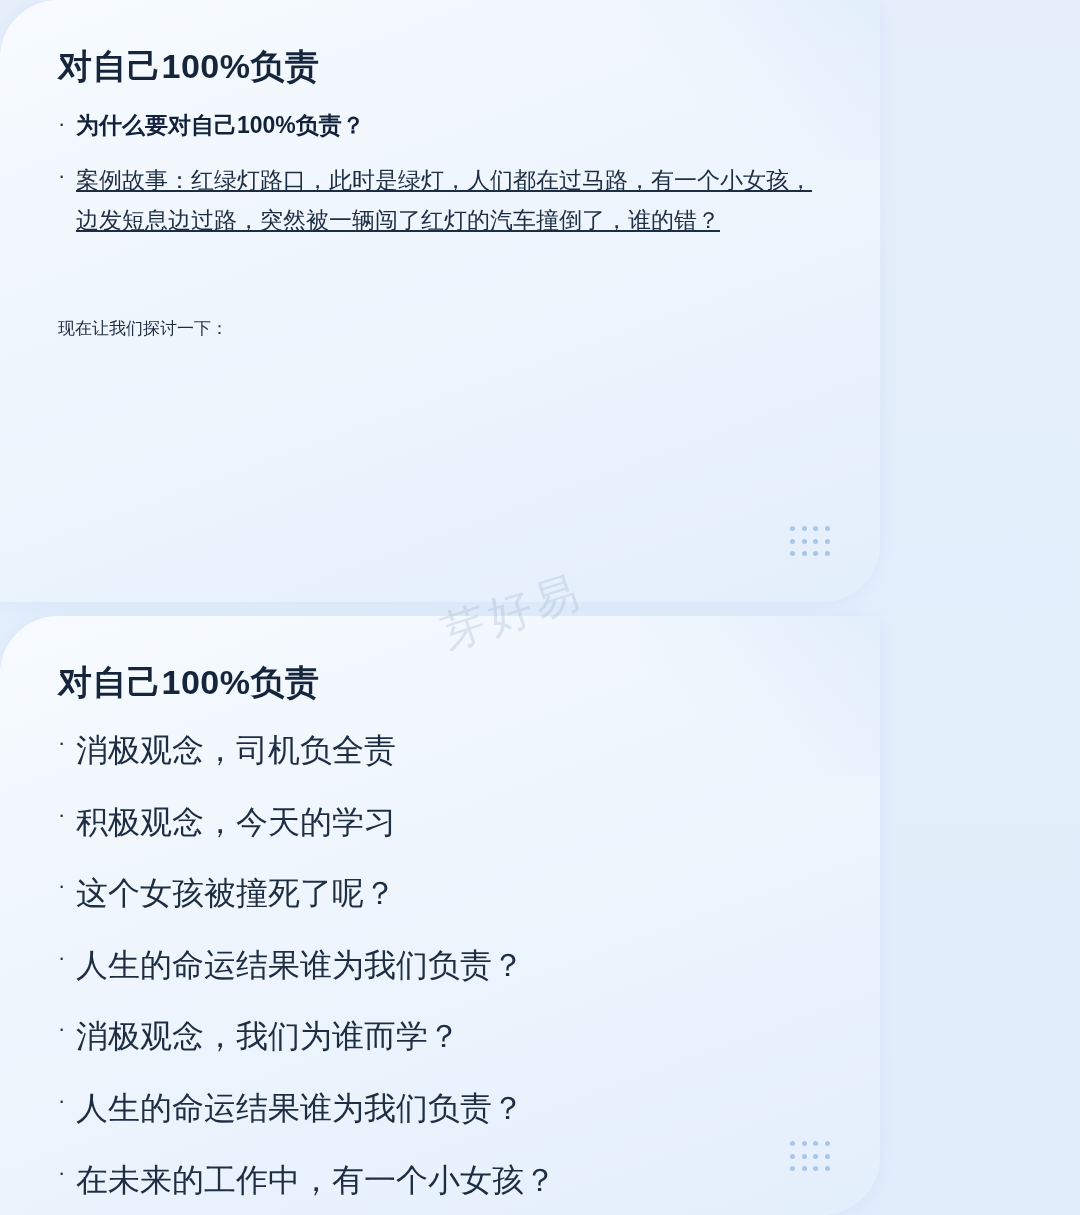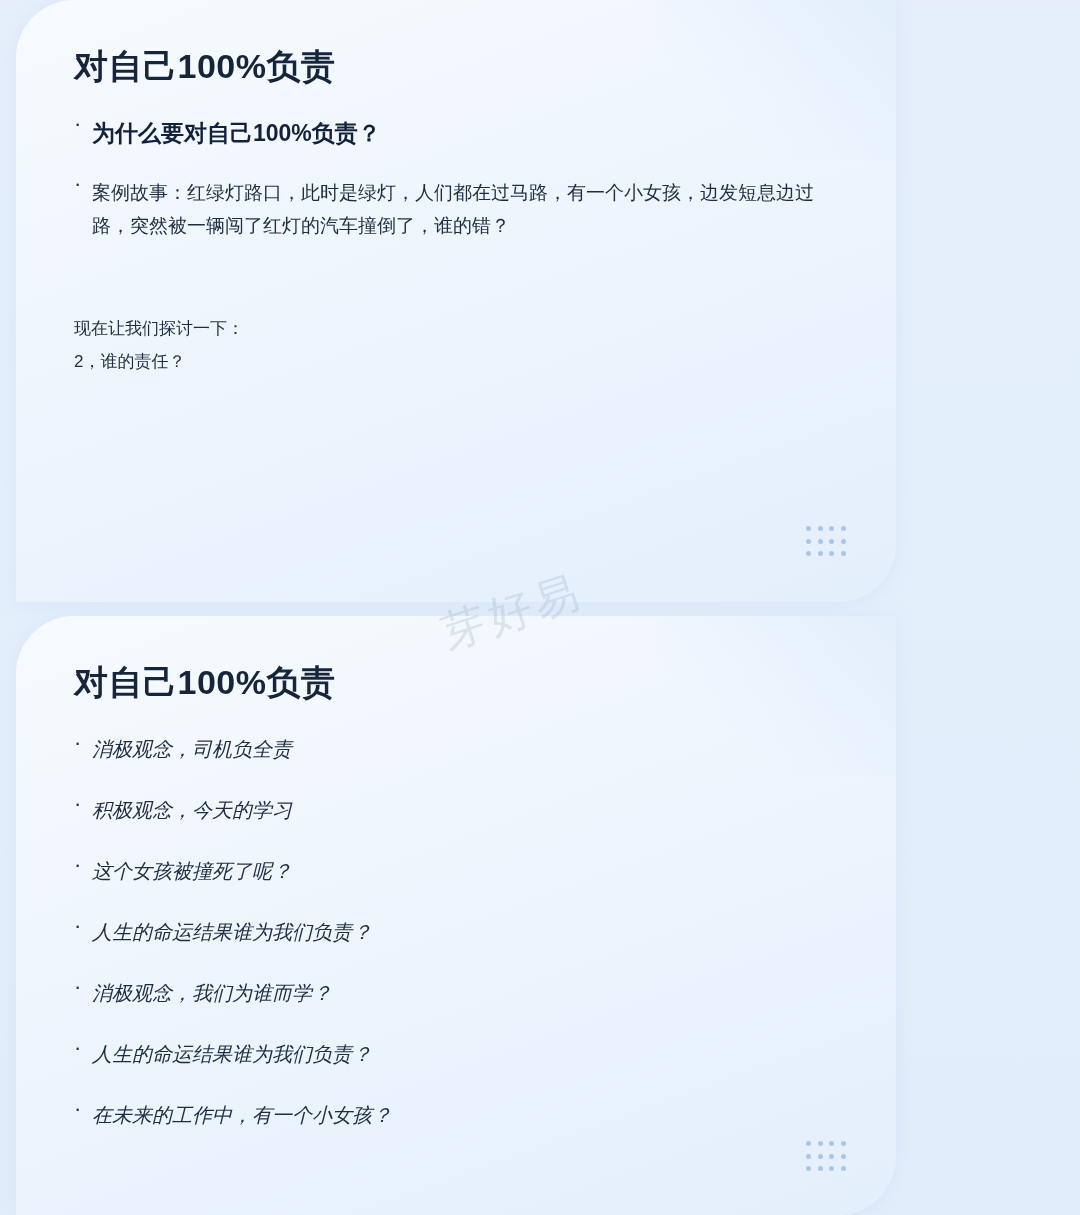--- a/index.html
+++ b/index.html
@@ -15,21 +15,21 @@
   }
   .page {
     position: relative;
     width: 1080px;
     height: 1215px;
     background: linear-gradient(180deg, #e6eefb 0%, #e4effc 40%, #e2edfb 100%);
   }
 
   .slide {
     position: absolute;
-    left: 16px;
+    left: 0;
     width: 880px;
     background: linear-gradient(160deg, #f7fbff 0%, #eef5fd 45%, #e4effc 100%);
     border-top-left-radius: 58px;
     border-bottom-right-radius: 58px;
     overflow: hidden;
     box-shadow: 0 2px 18px rgba(120, 160, 210, 0.10);
   }
   .slide-1 {
     top: 0;
     height: 602px;
@@ -79,54 +79,53 @@
     flex: 0 0 auto;
     width: 18px;
     font-size: 22px;
     line-height: 1.45;
     color: #1b2b40;
     text-align: left;
   }
   .bullet-text {
     flex: 1 1 auto;
     line-height: 1.55;
-    margin-top: 8px;
   }
 
   .s1-b1 .bullet-text {
     font-size: 23px;
     font-weight: bold;
     color: #12223a;
   }
   .s1-b2 { margin-top: 16px; }
   .s1-b2 .bullet-text {
-    font-size: 19px;
+    font-size: 23px;
     color: #1d2d42;
     line-height: 1.75;
     text-indent: 0;
+    text-decoration: underline;
   }
 
   .para-block {
     position: absolute;
     left: 58px;
     right: 60px;
     top: 312px;
     color: #1d2d42;
     font-size: 17px;
     line-height: 1.95;
   }
   .para-line { white-space: pre; }
 
   .slide-2 .bullet {
     margin-bottom: 22px;
   }
   .slide-2 .bullet-text {
-    font-size: 20px;
+    font-size: 32px;
     color: #1d2d42;
-    font-style: italic;
   }
   .slide-2 .dot {
     font-size: 22px;
     line-height: 1.5;
   }
 
   .dots-mark {
     position: absolute;
     right: 48px;
     width: 42px;
@@ -185,21 +184,20 @@
           <span class="bullet-text">为什么要对自己100%负责？</span>
         </div>
         <div class="bullet s1-b2">
           <span class="dot">·</span>
           <span class="bullet-text">案例故事：红绿灯路口，此时是绿灯，人们都在过马路，有一个小女孩，边发短息边过路，突然被一辆闯了红灯的汽车撞倒了，谁的错？</span>
         </div>
       </div>
 
       <div class="para-block">
         <div class="para-line">现在让我们探讨一下：</div>
-        <div class="para-line">2，谁的责任？</div>
       </div>
 
       <div class="dots-mark">
         <i></i>
           <i></i>
           <i></i>
           <i></i>
         <i></i>
           <i></i>
           <i></i>

